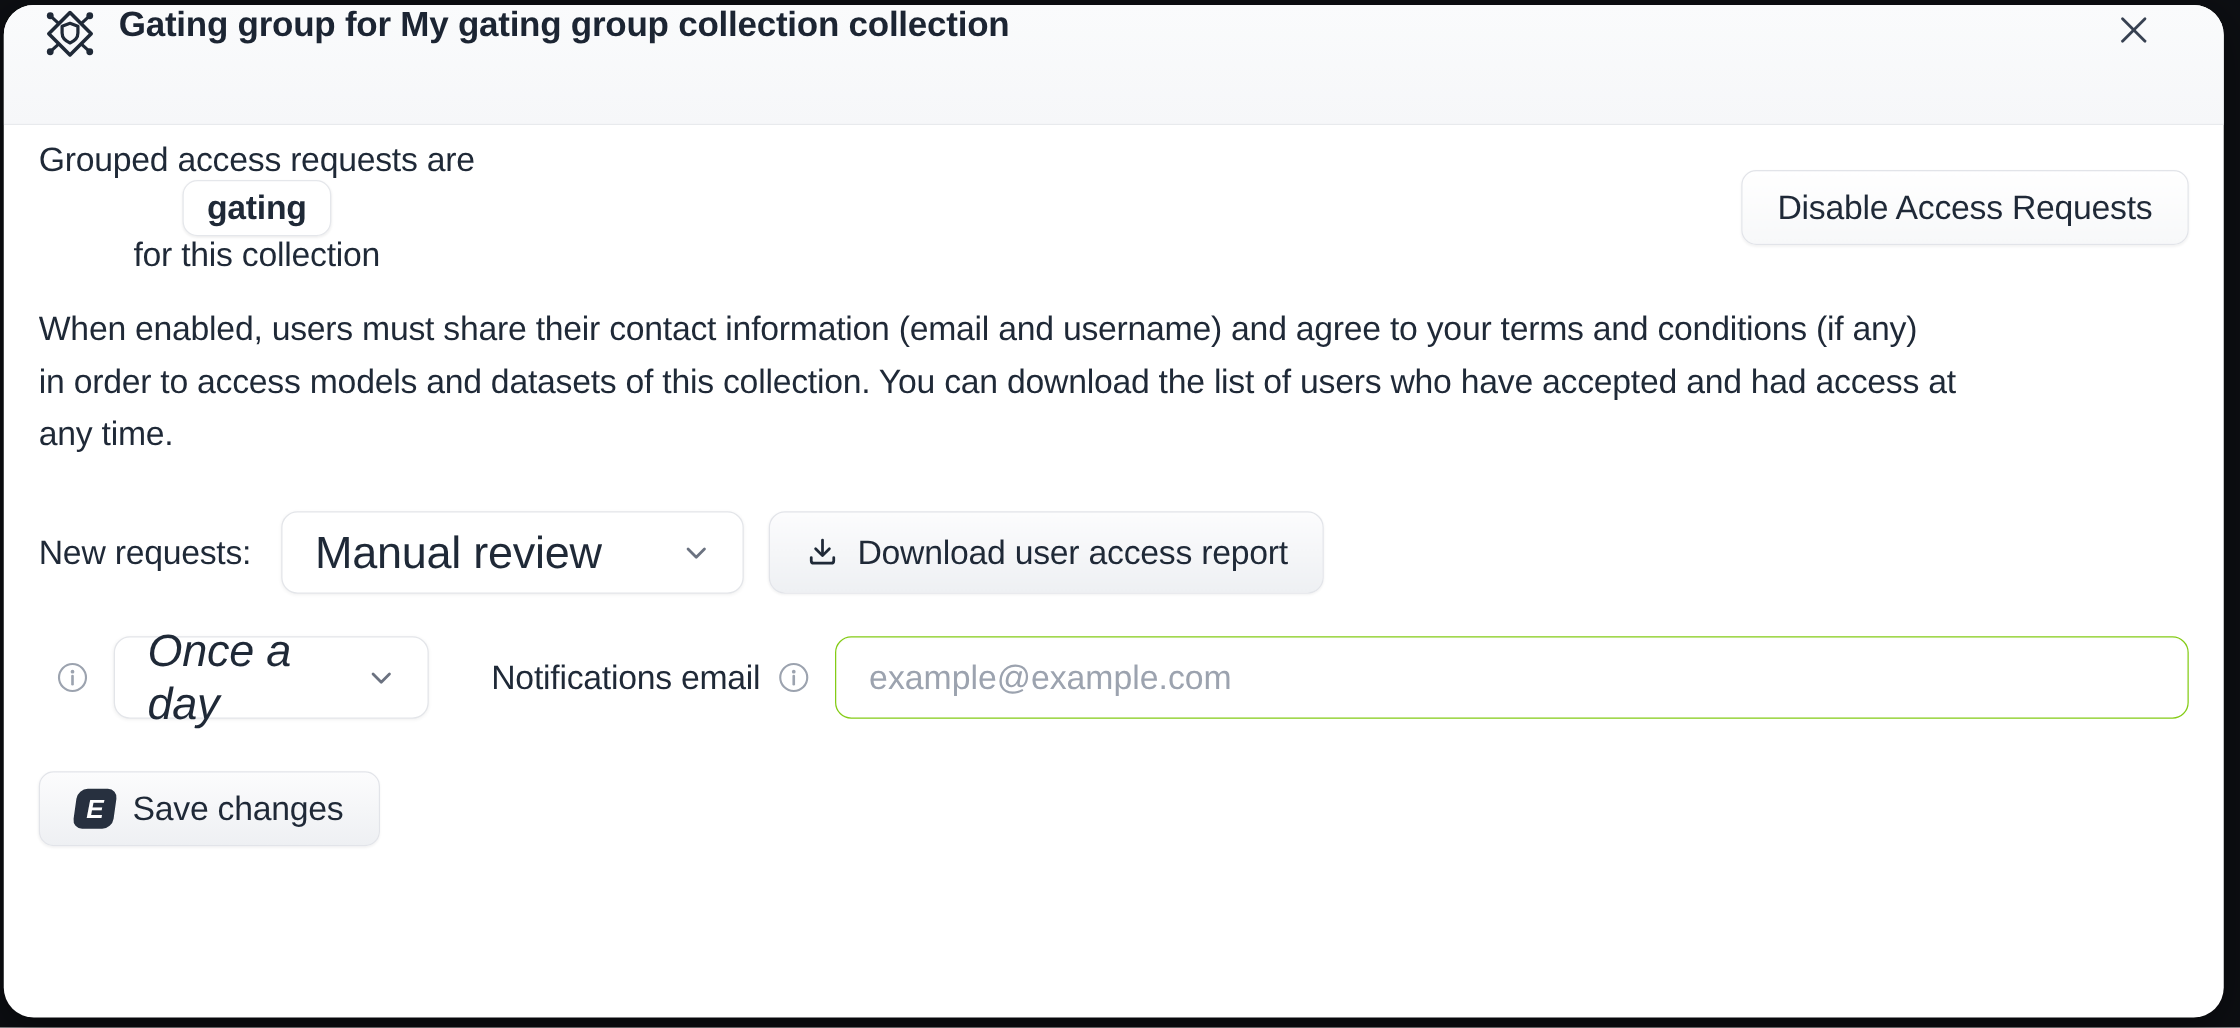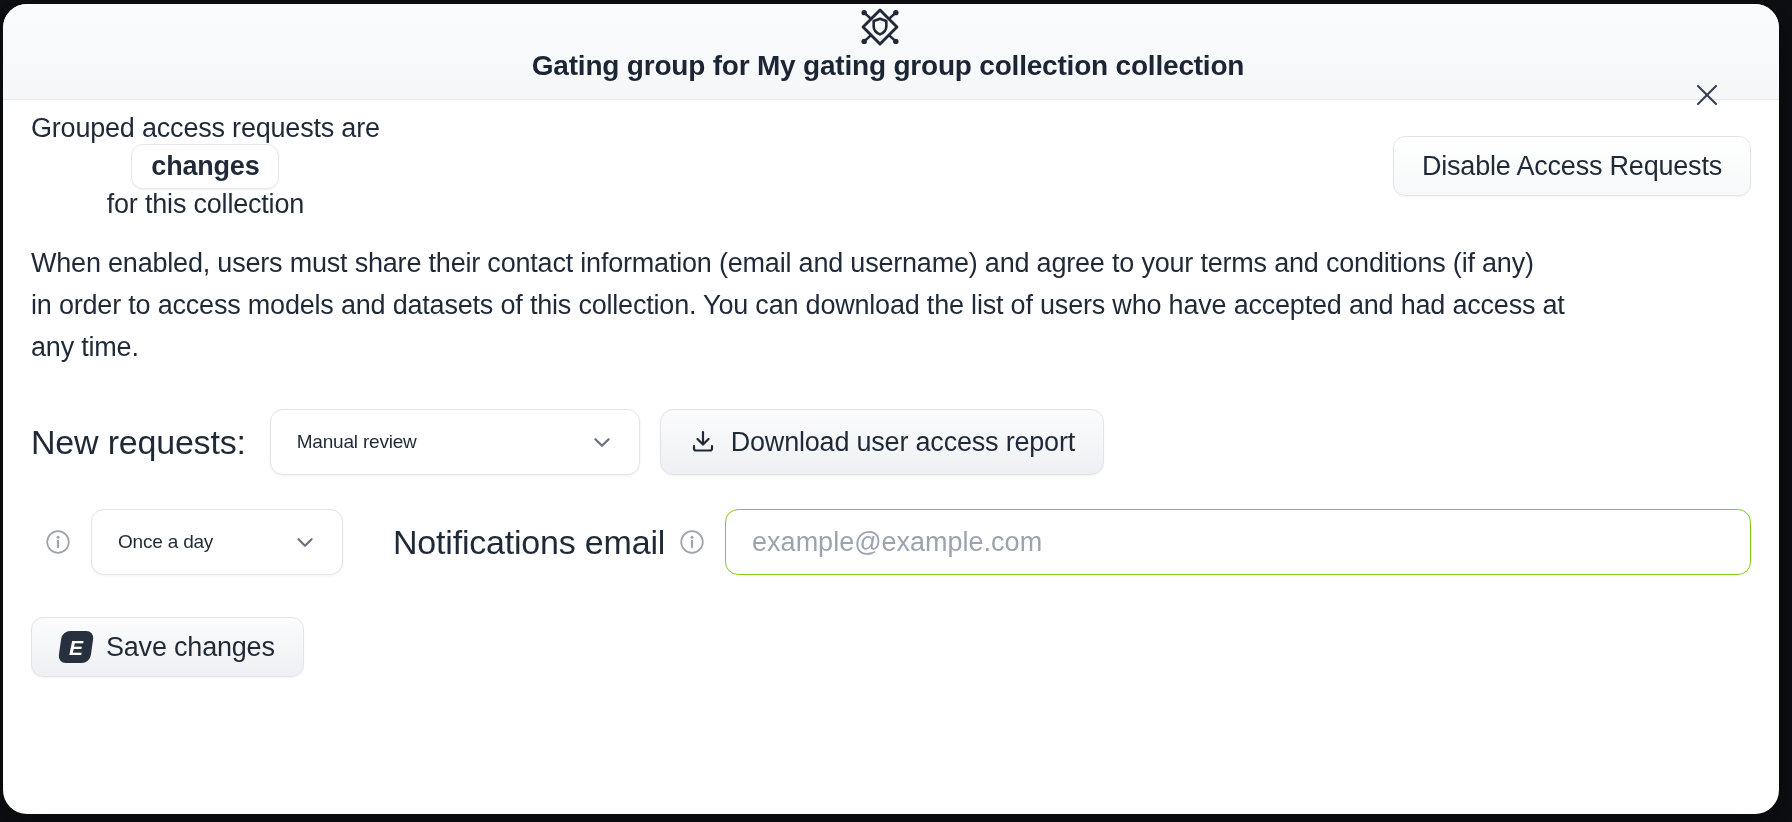--- a/index.html
+++ b/index.html
@@ -15,25 +15,24 @@
     left: 3px; top: 4px; right: 13px; bottom: 8px;
     background: #ffffff;
     border-radius: 24px;
     overflow: hidden;
     box-shadow: 0 10px 40px rgba(0,0,0,.5);
   }
   
   .modal-header {
     height: 96px;
     display: flex;
-    align-items: center;
+    align-items: flex-start;
     padding: 0 52px 0 30px;
     background: linear-gradient(to bottom, #fafbfc, #f6f7f9);
     border-bottom: 1px solid #e8eaed;
-    flex-direction: column;
   }
   .gating-icon { width: 46px; height: 46px; display: flex; align-items: center; justify-content: center; }
   .modal-title {
     margin-left: 16px;
     font-size: 28px;
     font-weight: 700;
     color: #1c2533;
     letter-spacing: -0.2px;
   }
   .close-btn {
@@ -89,37 +88,37 @@
   .note { margin-top: 62px; line-height: 42px; color: #1f2937; }
   .note .bu {
     font-weight: 700;
     text-decoration: underline;
     text-decoration-thickness: 2.5px;
     text-underline-offset: 5px;
   }
 
   .controls-row-1 { margin-top: 41px; height: 66px; }
   .controls-row-2 { margin-top: 34px; height: 66px; }
-  .field-label { font-size: 34px; color: #1f2937; white-space: nowrap; text-align: right; }
+  .field-label { font-size: 27px; color: #1f2937; white-space: nowrap; text-align: right; }
 
   .select {
     display: flex;
     align-items: center;
     height: 66px;
     background: #ffffff;
     border: 1px solid #e3e5e9;
     border-radius: 13px;
     box-shadow: 0 1px 3px rgba(0,0,0,.06);
     padding: 0 22px 0 26px;
     cursor: pointer;
   }
-  .select .select-value { font-size: 19px; color: #1f2937; }
+  .select .select-value { font-size: 36px; color: #1f2937; }
   .select .chev { margin-left: auto; display: flex; }
   .select-new-requests { width: 370px; margin-left: 24px; }
-  .select-frequency { width: 252px; margin-left: 20px; }
+  .select-frequency { width: 252px; margin-left: 20px; font-style: italic; }
   .btn-download { margin-left: 20px; height: 66px; border-radius: 13px; }
 
   .info-icon { margin-left: 14px; display: flex; flex: none; }
 
   .email-label { margin-left: 50px; }
   .email-input {
     flex: 1;
     margin-left: 20px;
     height: 66px;
     border: 1px solid #84cc16;
@@ -179,21 +178,21 @@
         </svg>
       </span>
     </button>
   </header>
 
   <div class="content">
 
     <div class="row status-row">
       <div class="status-text">
         <span>Grouped access requests are</span>
-        <span class="badge">changes</span>
+        <span class="badge">gating</span>
         <span>for this collection</span>
       </div>
       <button class="btn push-right">Disable Access Requests</button>
     </div>
 
     <p class="para">When enabled, users must share their contact information (email and username) and agree to your terms and conditions (if any)
 in order to access models and datasets of this collection. You can download the list of users who have accepted and had access at
 any time.</p>
 
 

